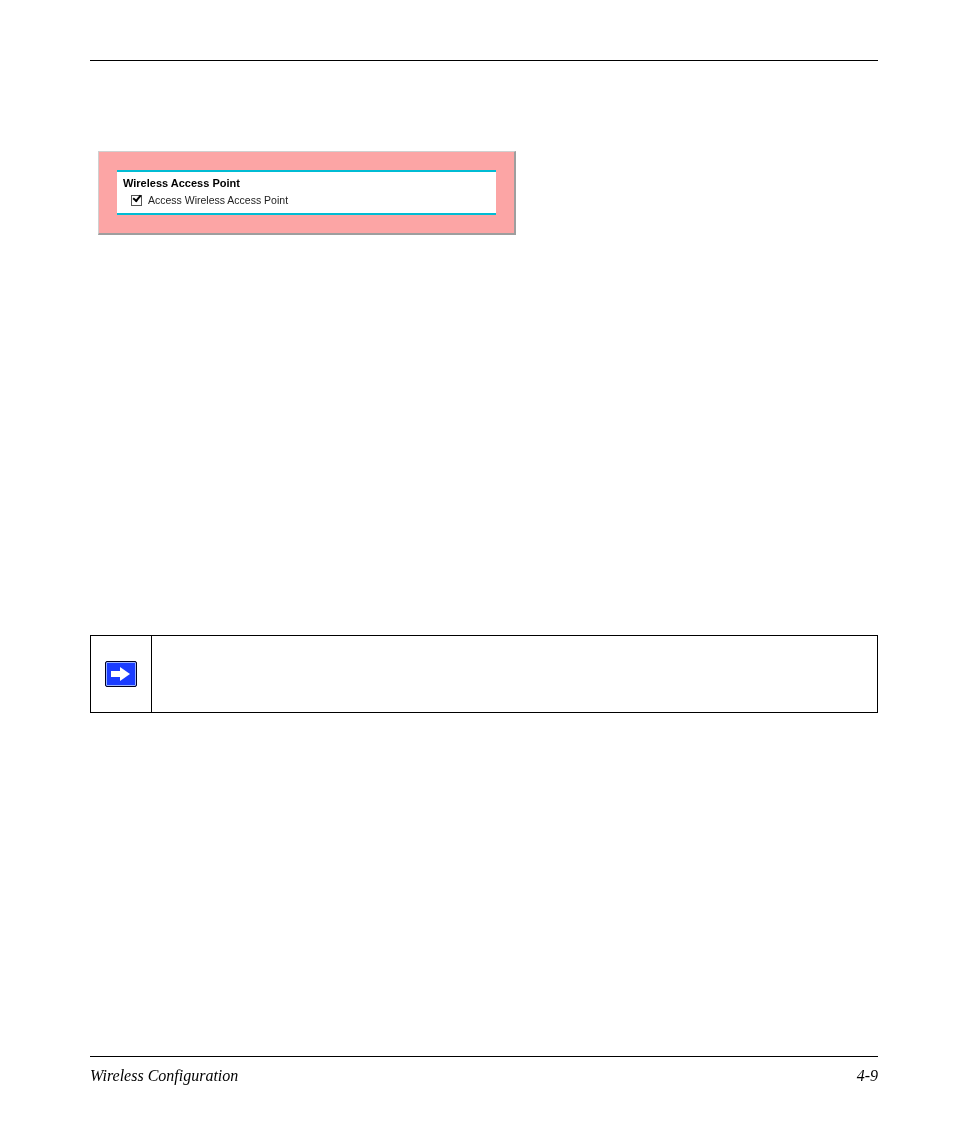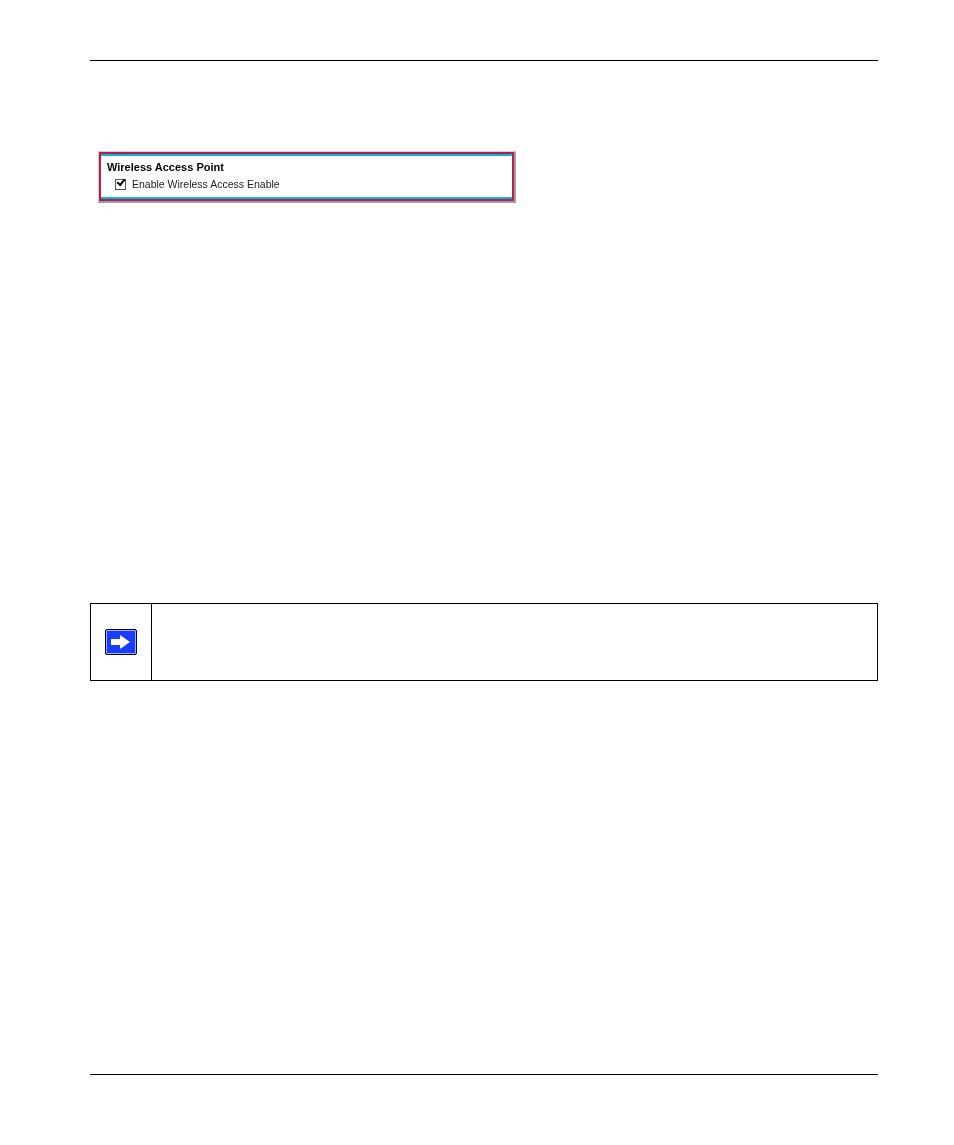--- a/index.html
+++ b/index.html
@@ -21,22 +21,22 @@
     border-top: 1.5px solid #000;
     margin: 0 0 90px 0;
   }
   .panel-wrap {
     width: 418px;
     margin-left: 8px;
     border-right: 2px solid #9e9e9e;
     border-bottom: 2px solid #9e9e9e;
     border-top: 1px solid #d0d0d0;
     border-left: 1px solid #d0d0d0;
-    background: #be185d;
-    padding: 2px;
+    background: #fca5a5;
+    padding: 18px;
     box-sizing: border-box;
   }
   .panel-inner {
     background: #fff;
     border-top: 2px solid #00bcd4;
     border-bottom: 2px solid #00bcd4;
     padding: 5px 6px 6px 6px;
   }
   .panel-title {
     font-size: 11px;
@@ -143,29 +143,33 @@
 
 <div class="page">
 
   <hr class="hr-top">
 
   <div class="panel-wrap">
     <div class="panel-inner">
       <div class="panel-title">Wireless Access Point</div>
       <div class="cb-row">
         <span class="cb checked"></span>
-        <span>Enable Wireless Access Enable</span>
+        <span>Access Wireless Access Point</span>
       </div>
     </div>
   </div>
 
   <div class="note-box">
     <div class="note-icon-cell">
       <span class="note-icon"></span>
     </div>
     <div class="note-content"></div>
   </div>
 
   <div class="footer">
     <hr class="hr-bottom">
+    <div class="footer-row">
+      <span>Wireless Configuration</span>
+      <span>4-9</span>
+    </div>
   </div>
 
 </div>
 
 </body></html>

